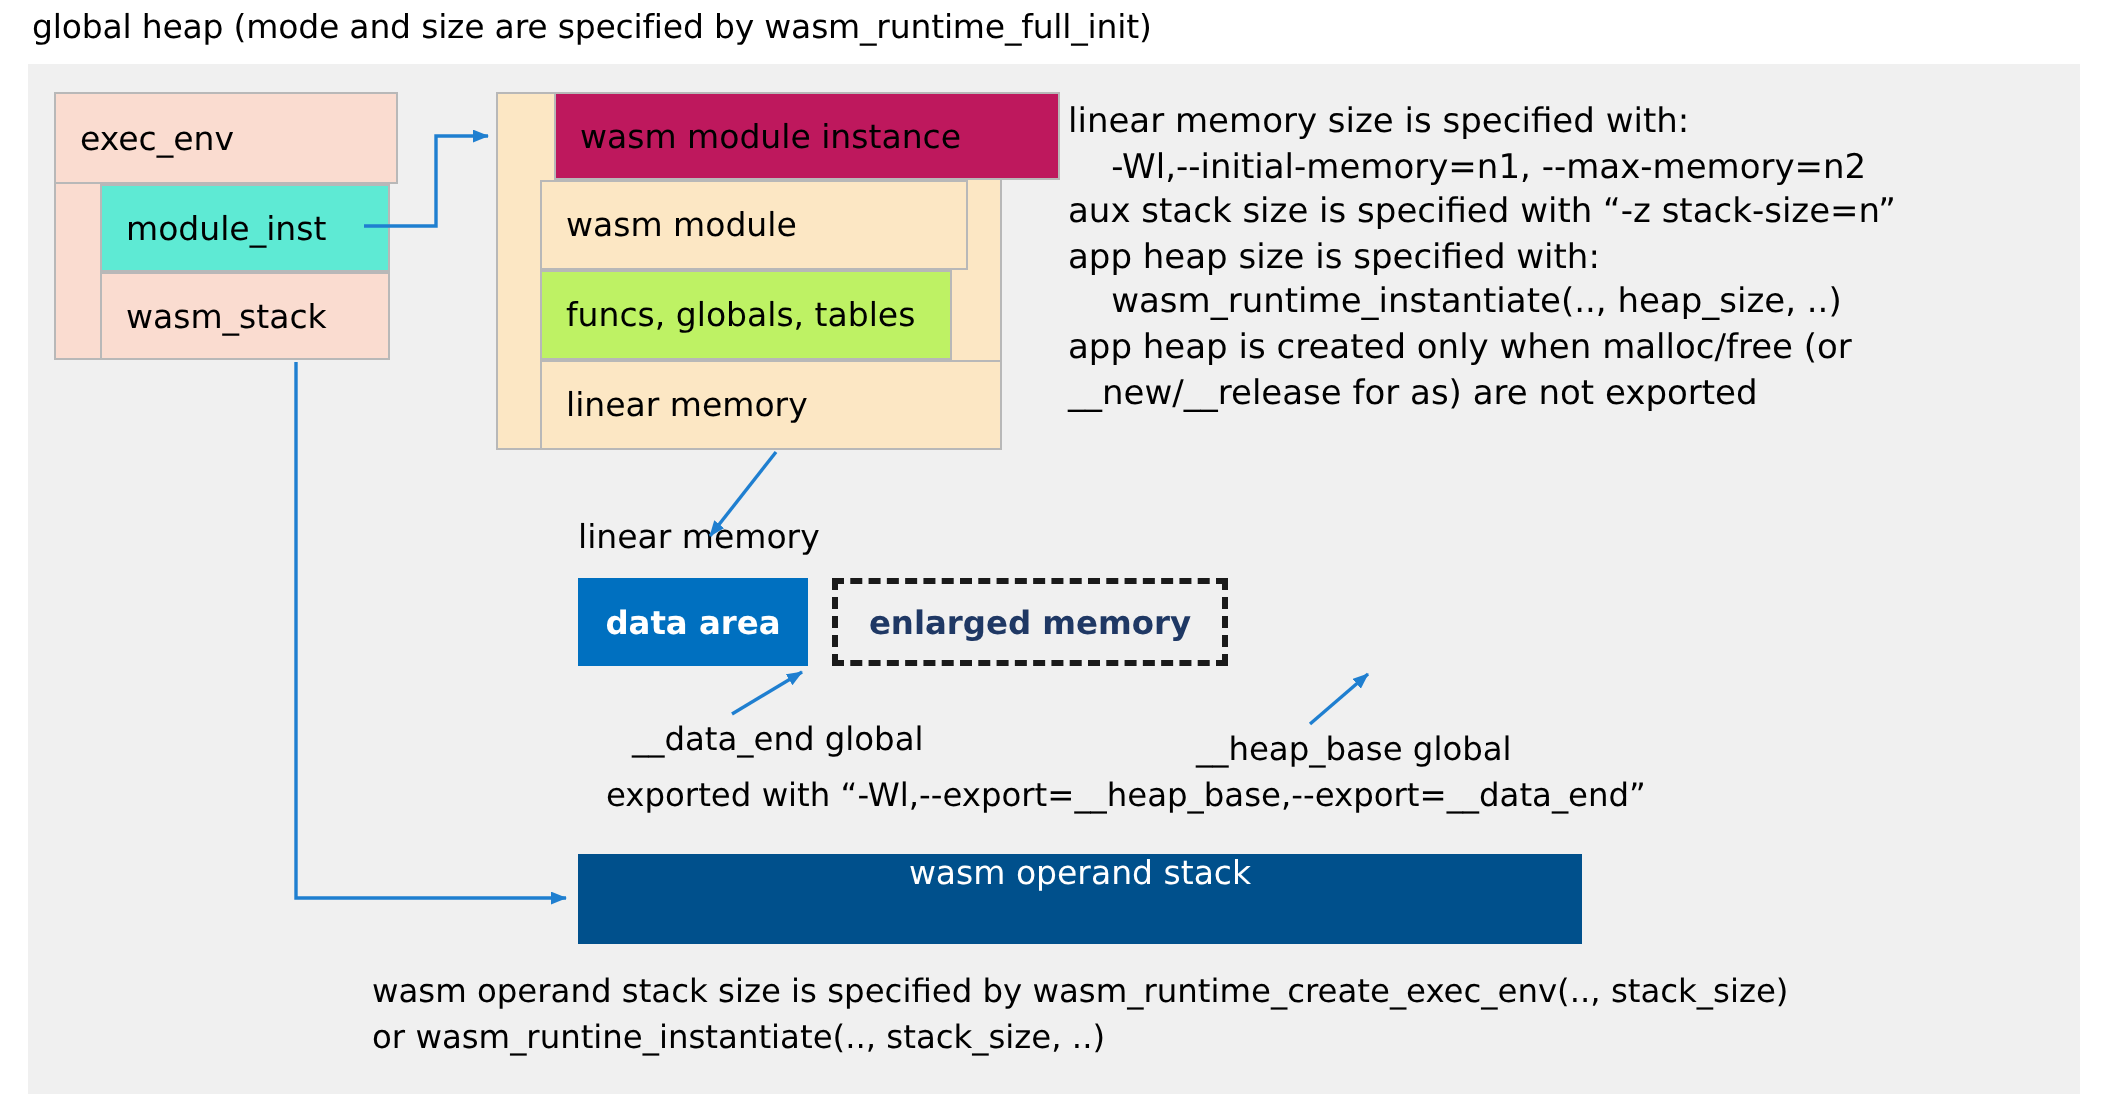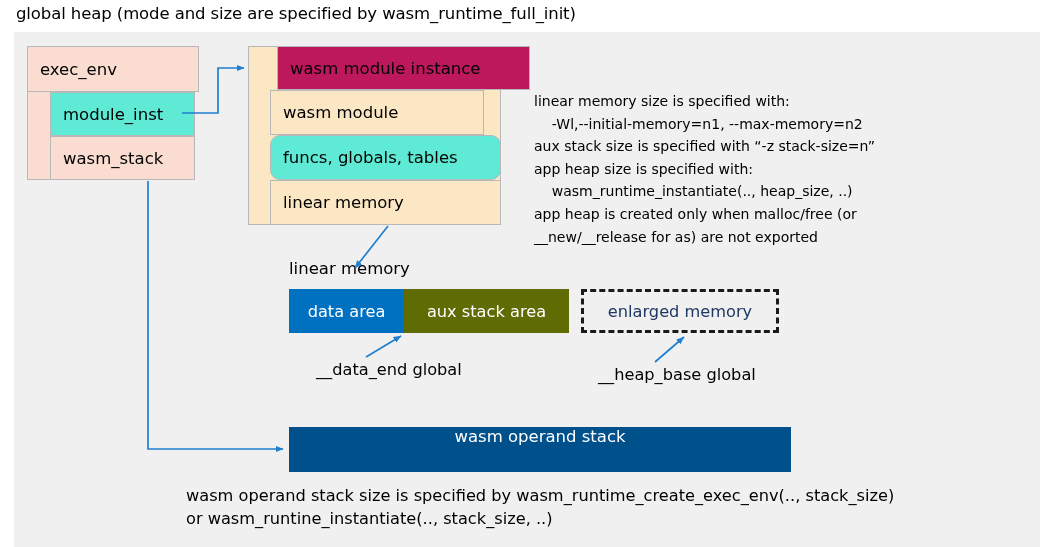--- a/index.html
+++ b/index.html
@@ -53,25 +53,24 @@
     white-space: nowrap;
   }
   .row > span { padding-left: 12px; }
 
   .pink { background: #fadcd0; }
   .cream { background: #fce7c4; }
 
   
   .note {
     position: absolute;
-    font-size: 14px;
+    font-size: 17px;
     line-height: 22.6px;
     color: #000000;
     white-space: pre;
-    margin-top: 40px;
   }
 
   
   .lm-label {
     position: absolute;
     font-size: 16.5px;
     color: #000000;
     white-space: nowrap;
   }
 
@@ -151,51 +150,49 @@
     <span>wasm_stack</span>
   </div>
 
   <div class="box cream" style="left: 248px; top: 46px; width: 253px; height: 179px; background: rgb(252, 231, 196);"></div>
   <div class="row cream" style="left: 248px; top: 46px; width: 253px; height: 44px; background: #be185d; margin-left: 29px;">
     <span>wasm module instance</span>
   </div>
   <div class="row cream" style="left: 270px; top: 90px; width: 214px; height: 45px; background: rgb(252, 231, 196);">
     <span>wasm module</span>
   </div>
-  <div class="row cream" style="left: 270px; top: 135px; width: 231px; height: 45px; background: #5eead4; border-radius: 10px;">
+  <div class="row cream" style="left: 270px; top: 135px; width: 206px; height: 45px; background: #bef264;">
     <span>funcs, globals, tables</span>
   </div>
   <div class="row cream" style="left: 270px; top: 180px; width: 231px; height: 45px; background: rgb(252, 231, 196);">
     <span>linear memory</span>
   </div>
 
   <div class="note" style="left:534px; top:50px;">linear memory size is specified with:
     -Wl,--initial-memory=n1, --max-memory=n2
 aux stack size is specified with “-z stack-size=n”
 app heap size is specified with:
     wasm_runtime_instantiate(.., heap_size, ..)
 app heap is created only when malloc/free (or
 __new/__release for as) are not exported</div>
 
   <div class="lm-label" style="left:289px; top:259px;">linear memory</div>
 
-  <div class="mem-bar" style="left:289px; top:289px;">
+  <div class="mem-bar" style="left:289px; top:289px;font-weight:bold;">
     <div class="seg" style="width: 115px; background: rgb(0, 112, 192); color: rgb(255, 255, 255);">
       <span>data area</span>
-    </div>
-    <div class="seg" style="width: 165px; background: rgb(95, 108, 4); color: rgb(255, 255, 255);">
-      <span>aux stack area</span>
     </div>
     <div class="seg dashed" style="width: 198px; background: rgb(240, 240, 240); color: rgb(31, 56, 100); margin-left: 12px;">
       <span>enlarged memory</span>
     </div>
   </div>
 
   <div class="anno" style="left:316px; top:360px;">__data_end global</div>
   <div class="anno" style="left:598px; top:365px;">__heap_base global</div>
+  <div class="anno" style="left:303px; top:388px;">exported with “-Wl,--export=__heap_base,--export=__data_end”</div>
 
   <div class="op-stack" style="left: 289px; top: 427px; width: 502px; height: 45px; background: rgb(0, 80, 140);">
     <span>wasm operand stack</span>
   </div>
   <div class="caption" style="left:186px; top:484px;">wasm operand stack size is specified by wasm_runtime_create_exec_env(.., stack_size)
 or wasm_runtine_instantiate(.., stack_size, ..)</div>
 
   <svg class="connectors" viewBox="0 0 1054 547">
     <defs>
       <marker id="ah" markerWidth="9" markerHeight="9" refX="7.5" refY="3.2" orient="auto" markerUnits="userSpaceOnUse">

